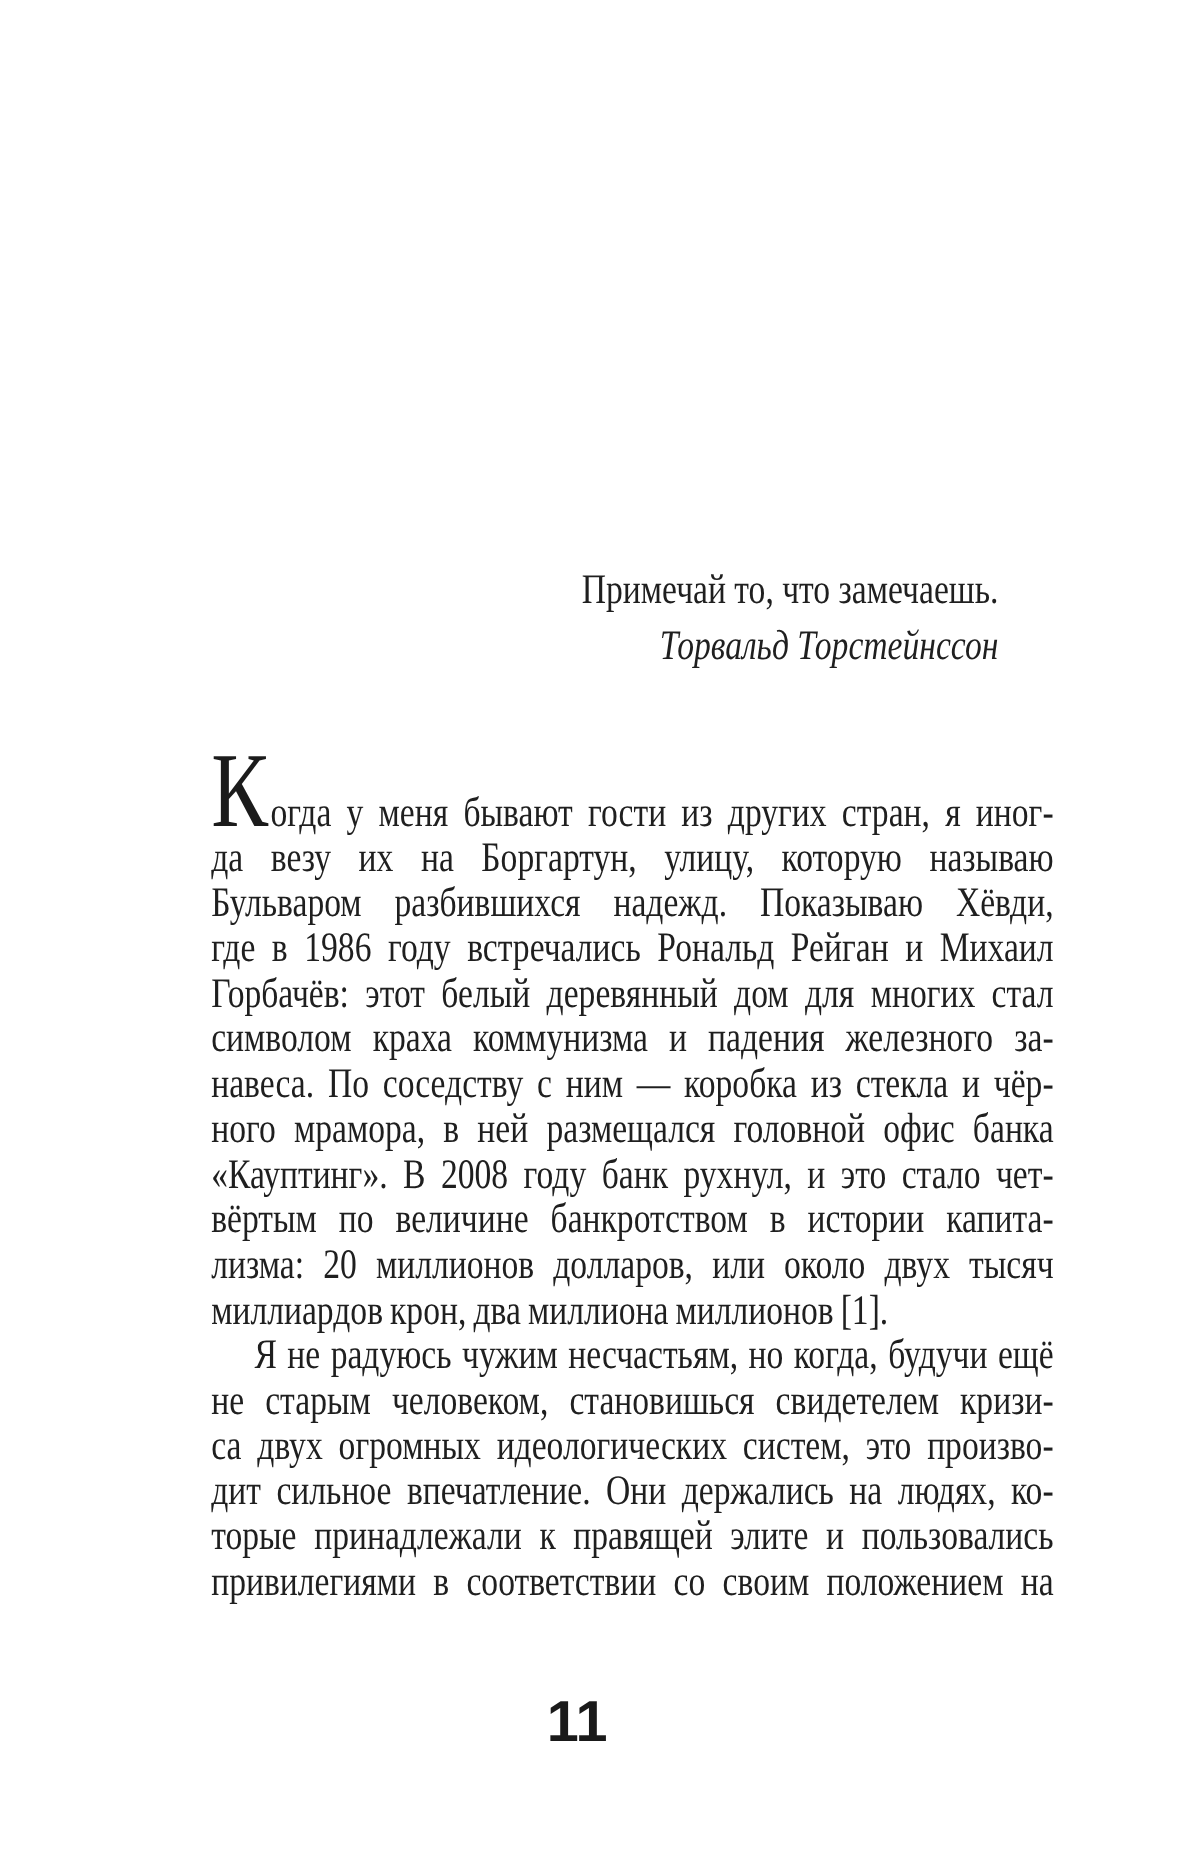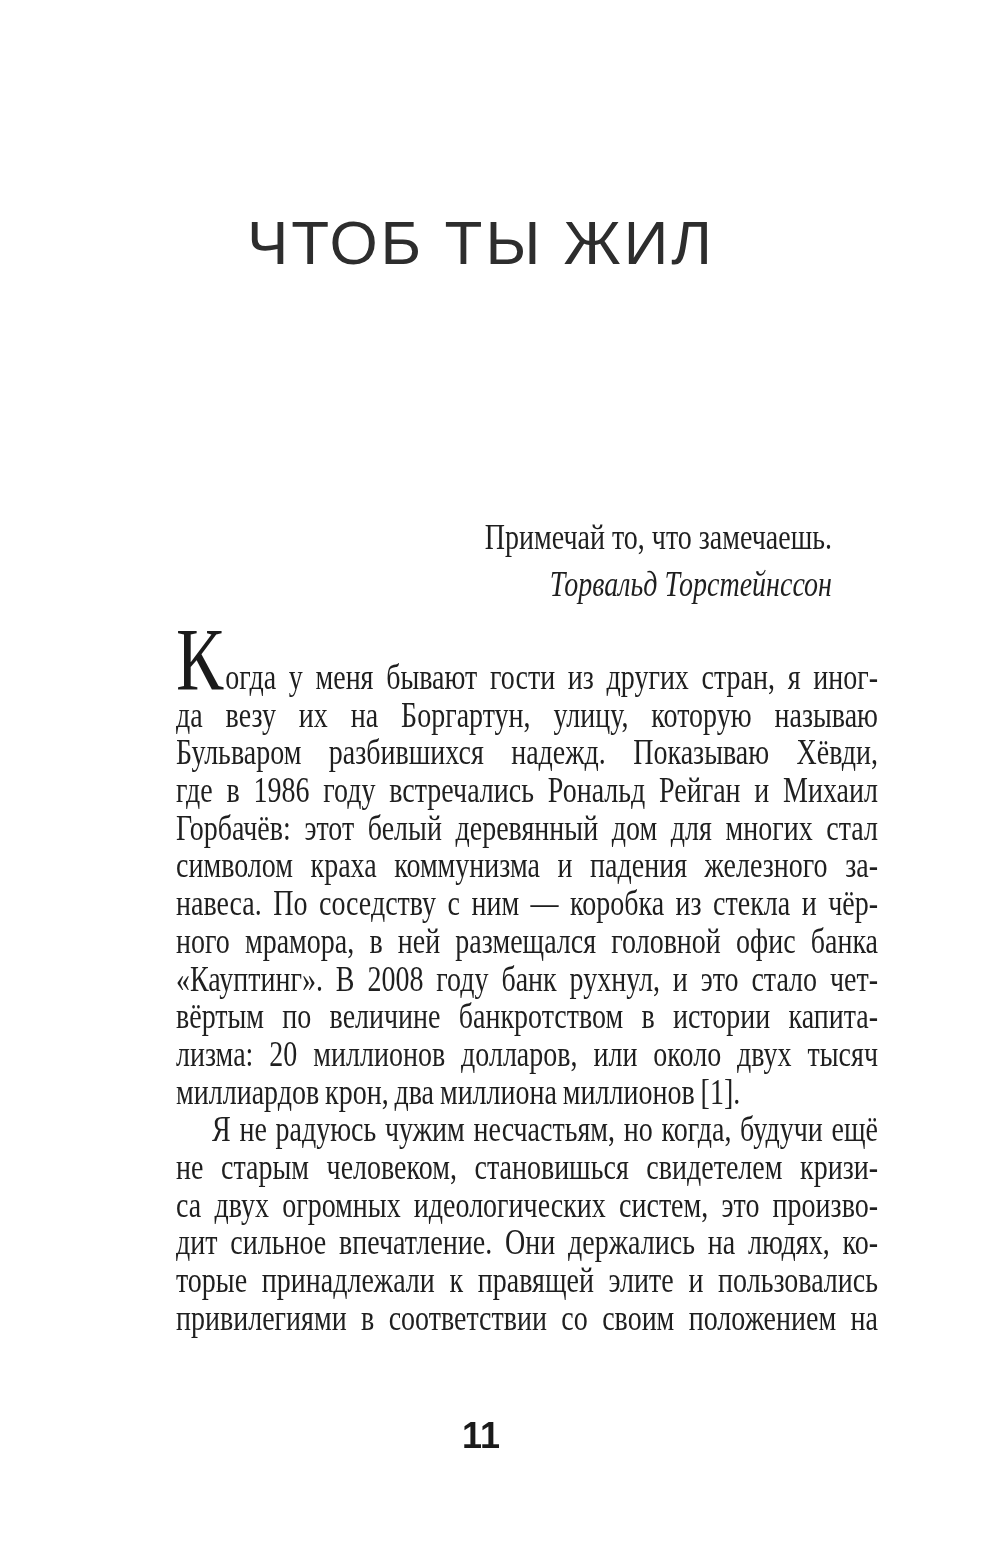--- a/index.html
+++ b/index.html
@@ -26,21 +26,21 @@
     font-family: "Liberation Sans", sans-serif;
     font-weight: 400;
     font-size: 62px;
     line-height: 85px;
     letter-spacing: 3px;
     color: #2d2d2d;
   }
   
   .epigraph {
     position: absolute;
-    left: 130px; top: 514px;
+    left: 130px; top: 468px;
     width: 702px;
     text-align: right;
     font-size: 28px;
     line-height: 47px;
     color: #1f1f1f;
   }
   .epigraph .eline { transform: scaleY(1.25); }
   .epigraph .author { font-style: italic; }
   
   .bodytext {
@@ -71,32 +71,31 @@
     color: #1b1b1b;
   }
   
   .pagenum {
     position: absolute;
     left: 130px; top: 1414px;
     width: 702px;
     text-align: center;
     font-family: "Liberation Sans", sans-serif;
     font-weight: 700;
-    font-size: 36px;
+    font-size: 48px;
     line-height: 44px;
     color: #1a1a1a;
   }
 </style>
 </head>
 <body>
 
 <div class="page">
 
   <div class="chapter-title">
-    <div>ЧТОБ ТЫ ЖИЛ</div>
   </div>
 
   <div class="epigraph">
     <div class="eline">Примечай то, что замечаешь.</div>
     <div class="eline author">Торвальд Торстейнссон</div>
   </div>
 
   <div class="bodytext">
     <div class="pline"><span class="initial">К</span><span>огда у меня бывают гости из других стран, я иног-</span></div>
     <div class="pline">да везу их на Боргартун, улицу, которую называю</div>

